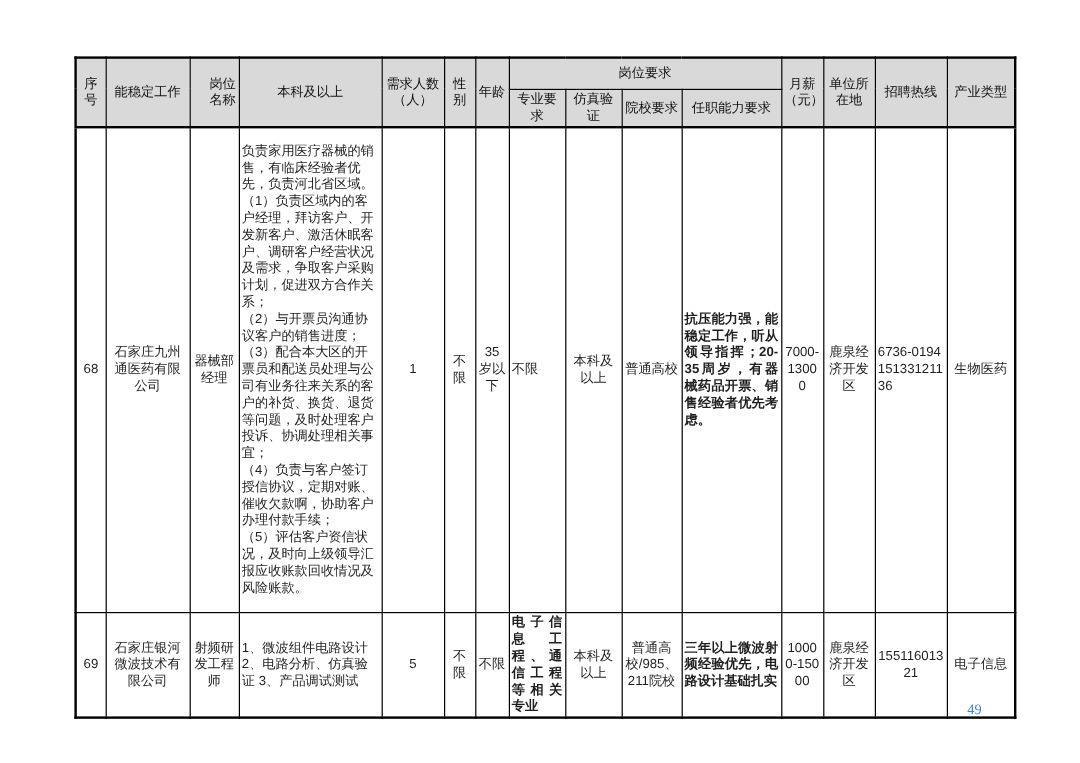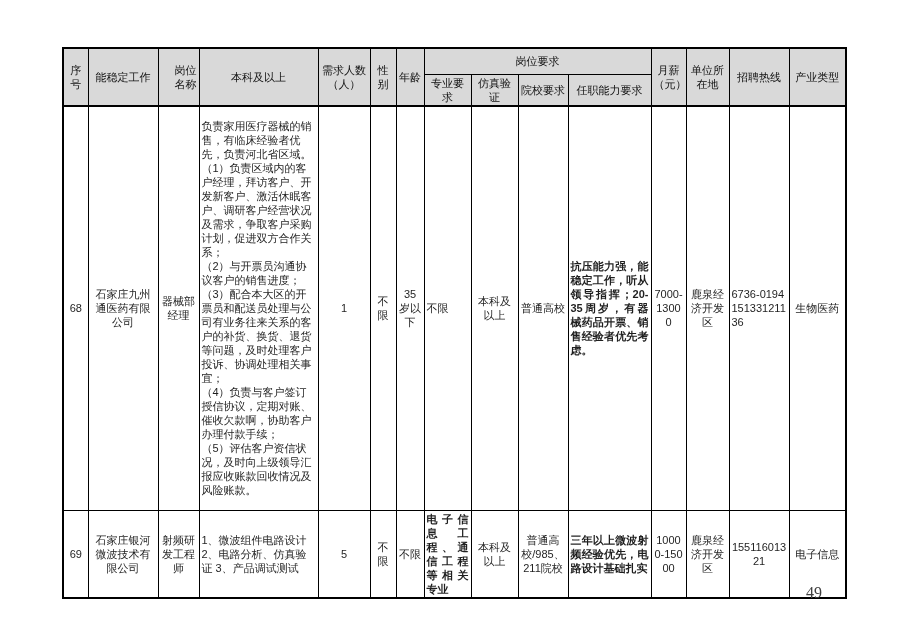--- a/index.html
+++ b/index.html
@@ -25,21 +25,21 @@
   .prelines { white-space:pre-line;text-align:right; }
   .brkall  { word-break:break-all; }
   tr.row-tall  { height:405px; }
   tr.row-short { height:62px; }
   tr.hdr-top   { height:26px; }
   tr.hdr-sub   { height:27px; }
 
   .pagenum {
     position:absolute; left:806px; top:584px;
     font-family:"Liberation Serif", serif;
-    font-size:16px; color:#404040;
+    font-size:12px; color:#3b82f6;
   }
 </style>
 </head>
 <body>
 
 <div class="page">
 
   <table class="recruit">
     <colgroup>
       <col style="width:25px">

